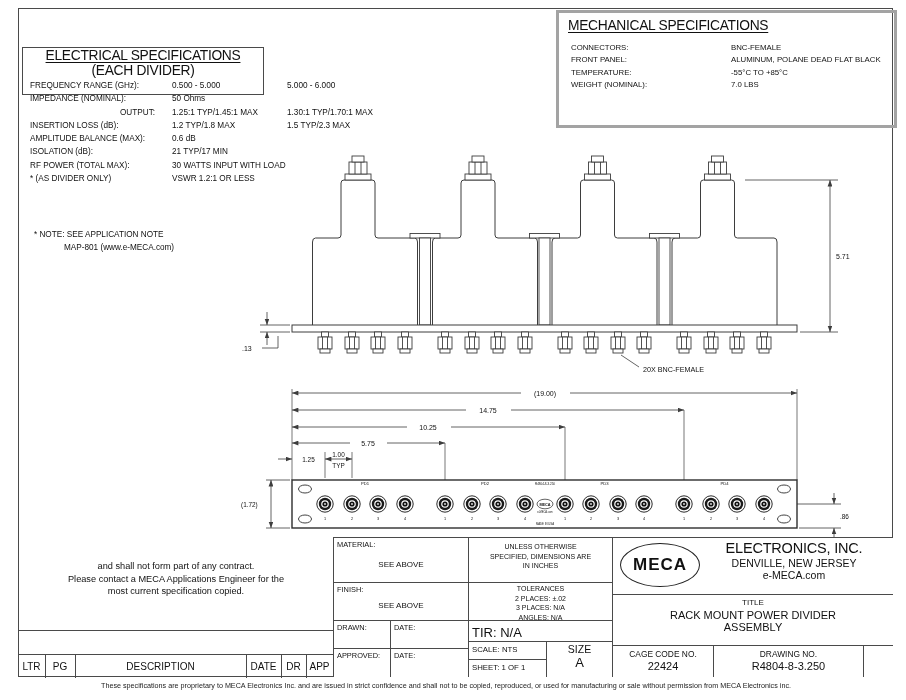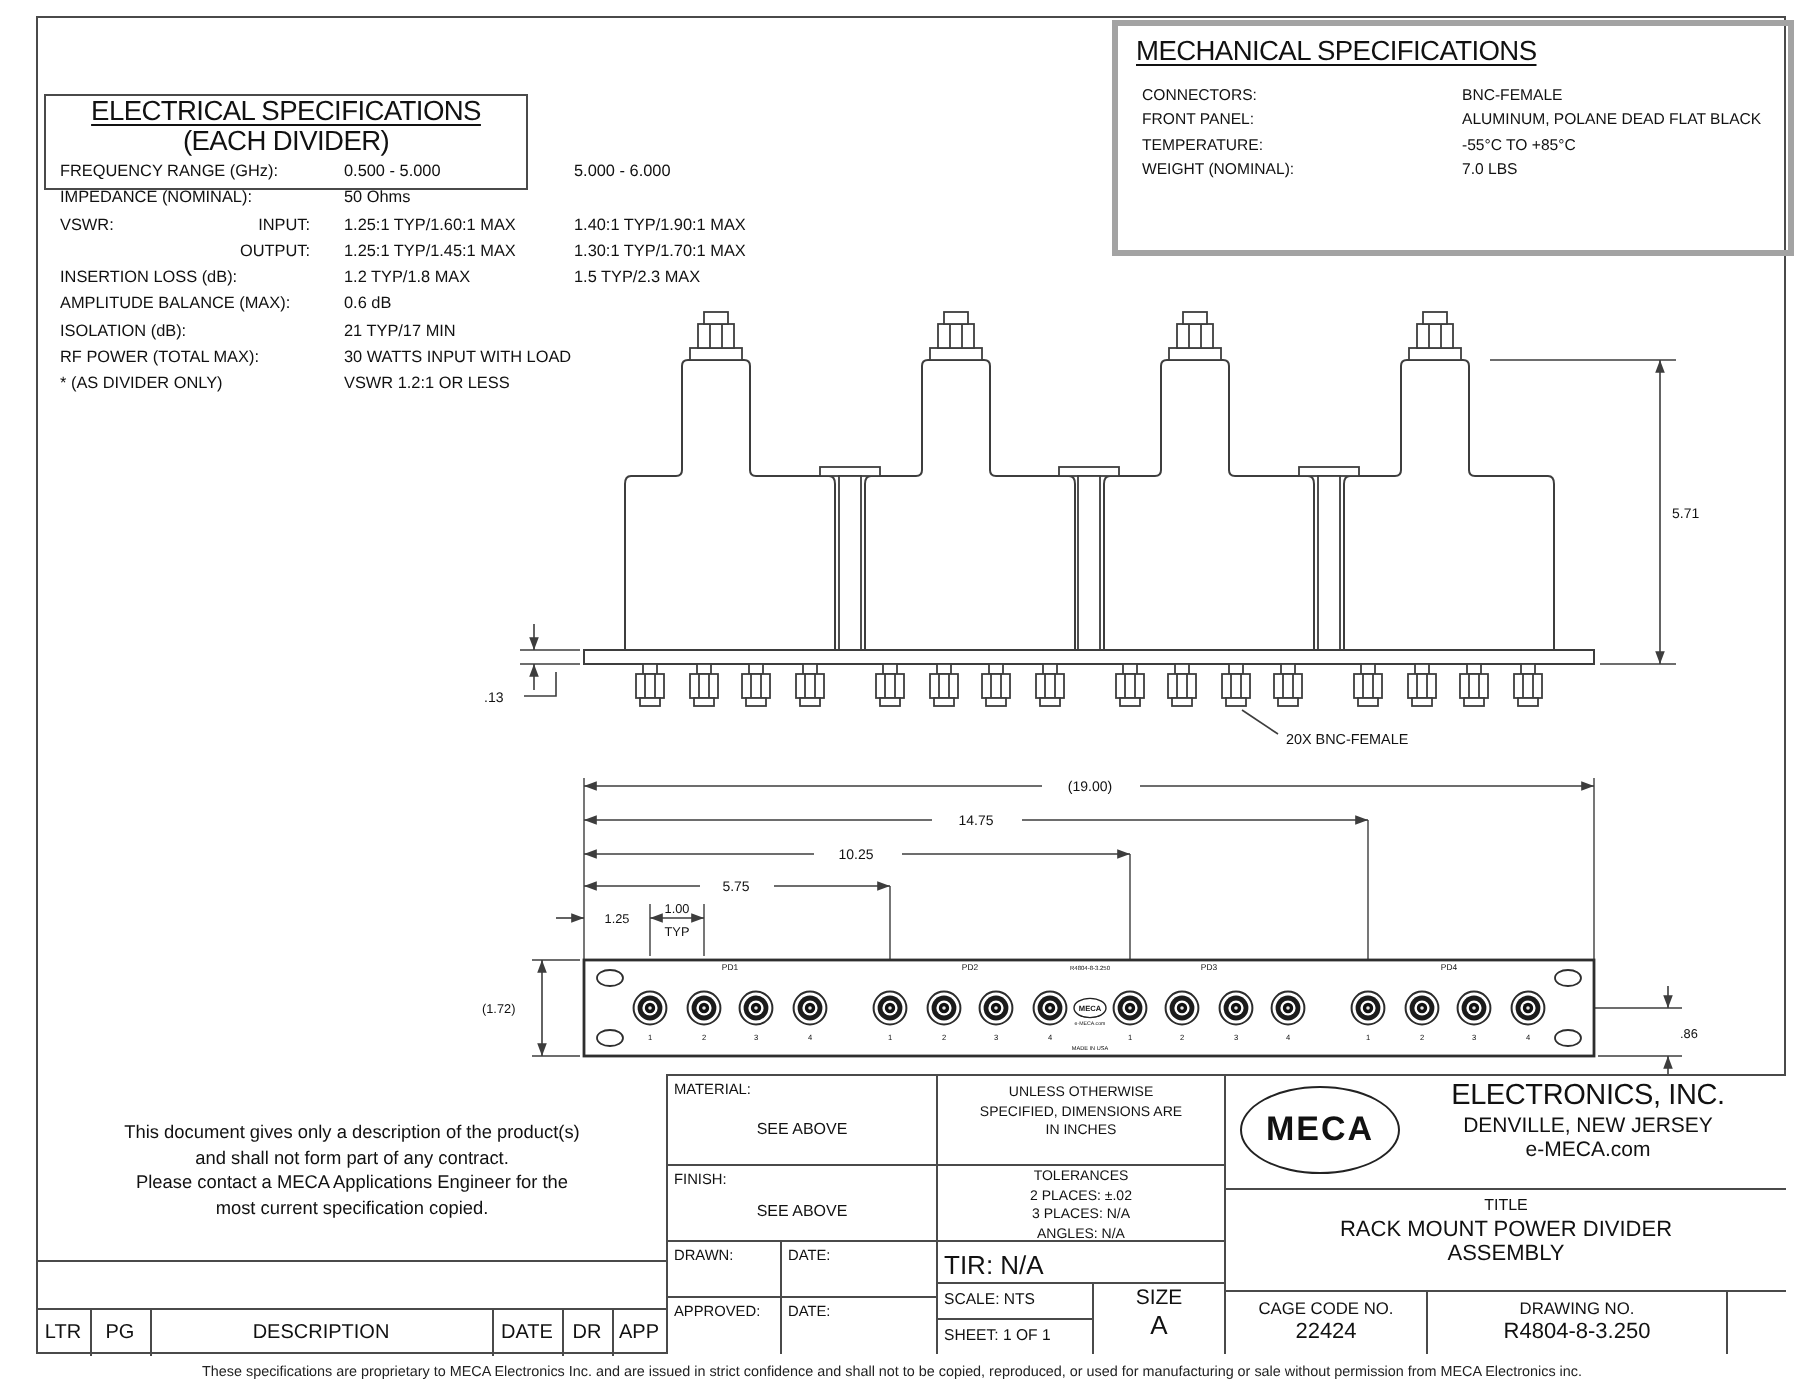--- a/index.html
+++ b/index.html
@@ -63,26 +63,20 @@
         <span class="ev1">0.500 - 5.000</span>
         <span class="ev2">5.000 - 6.000</span>
       </div>
     <div class="erow">
         <span class="ec0">IMPEDANCE (NOMINAL):</span>
         <span class="ec1"></span>
         <span class="ev1">50 Ohms</span>
         <span class="ev2"></span>
       </div>
     <div class="erow">
-        <span class="ec0">VSWR:</span>
-        <span class="ec1">INPUT:</span>
-        <span class="ev1">1.25:1 TYP/1.60:1 MAX</span>
-        <span class="ev2">1.40:1 TYP/1.90:1 MAX</span>
-      </div>
-    <div class="erow">
         <span class="ec0"></span>
         <span class="ec1">OUTPUT:</span>
         <span class="ev1">1.25:1 TYP/1.45:1 MAX</span>
         <span class="ev2">1.30:1 TYP/1.70:1 MAX</span>
       </div>
     <div class="erow">
         <span class="ec0">INSERTION LOSS (dB):</span>
         <span class="ec1"></span>
         <span class="ev1">1.2 TYP/1.8 MAX</span>
         <span class="ev2">1.5 TYP/2.3 MAX</span>
@@ -104,20 +98,24 @@
         <span class="ec1"></span>
         <span class="ev1">30 WATTS INPUT WITH LOAD</span>
         <span class="ev2"></span>
       </div>
     <div class="erow">
         <span class="ec0">* (AS DIVIDER ONLY)</span>
         <span class="ec1"></span>
         <span class="ev1">VSWR 1.2:1 OR LESS</span>
         <span class="ev2"></span>
       </div>
+  </div>
+  <div class="elec-note">
+    <div>* NOTE: SEE APPLICATION NOTE</div>
+    <div class="n2">MAP-801 (www.e-MECA.com)</div>
   </div>
 
   <div class="mech-box">
     <div class="mech-title spec-title u">MECHANICAL SPECIFICATIONS</div>
     <div class="mech-rows">
       <div class="mrow">
           <span class="mlab">CONNECTORS:</span>
           <span class="mval">BNC-FEMALE</span>
         </div>
       <div class="mrow">
@@ -315,21 +313,20 @@
     <g>
       <text x="305" y="100" font-size="3" fill="#333" text-anchor="middle">R4804-8-3.250</text>
       <ellipse cx="305" cy="119" rx="8" ry="4.8" fill="#fff" stroke="#222" stroke-width="0.7"></ellipse>
       <text x="305" y="120.6" font-size="3.8" font-weight="bold" text-anchor="middle">MECA</text>
       <text x="305" y="127.5" font-size="2.6" fill="#333" text-anchor="middle">e-MECA.com</text>
       <text x="305" y="140" font-size="2.8" fill="#333" text-anchor="middle">MADE IN USA</text>
     </g>
   </svg>
 
   <div class="disclaimer">
-    <div>This document gives only a description of the product(s)</div>
     <div>and shall not form part of any contract.</div>
     <div>Please contact a MECA Applications Engineer for the</div>
     <div>most current specification copied.</div>
   </div>
 
   <div class="revtable">
     <div class="revhead">
       <div class="revcell" style="left:0;width:27px;">LTR</div>
       <div class="revcell" style="left:27px;width:30px;">PG</div>
       <div class="revcell" style="left:57px;width:171px;">DESCRIPTION</div>

